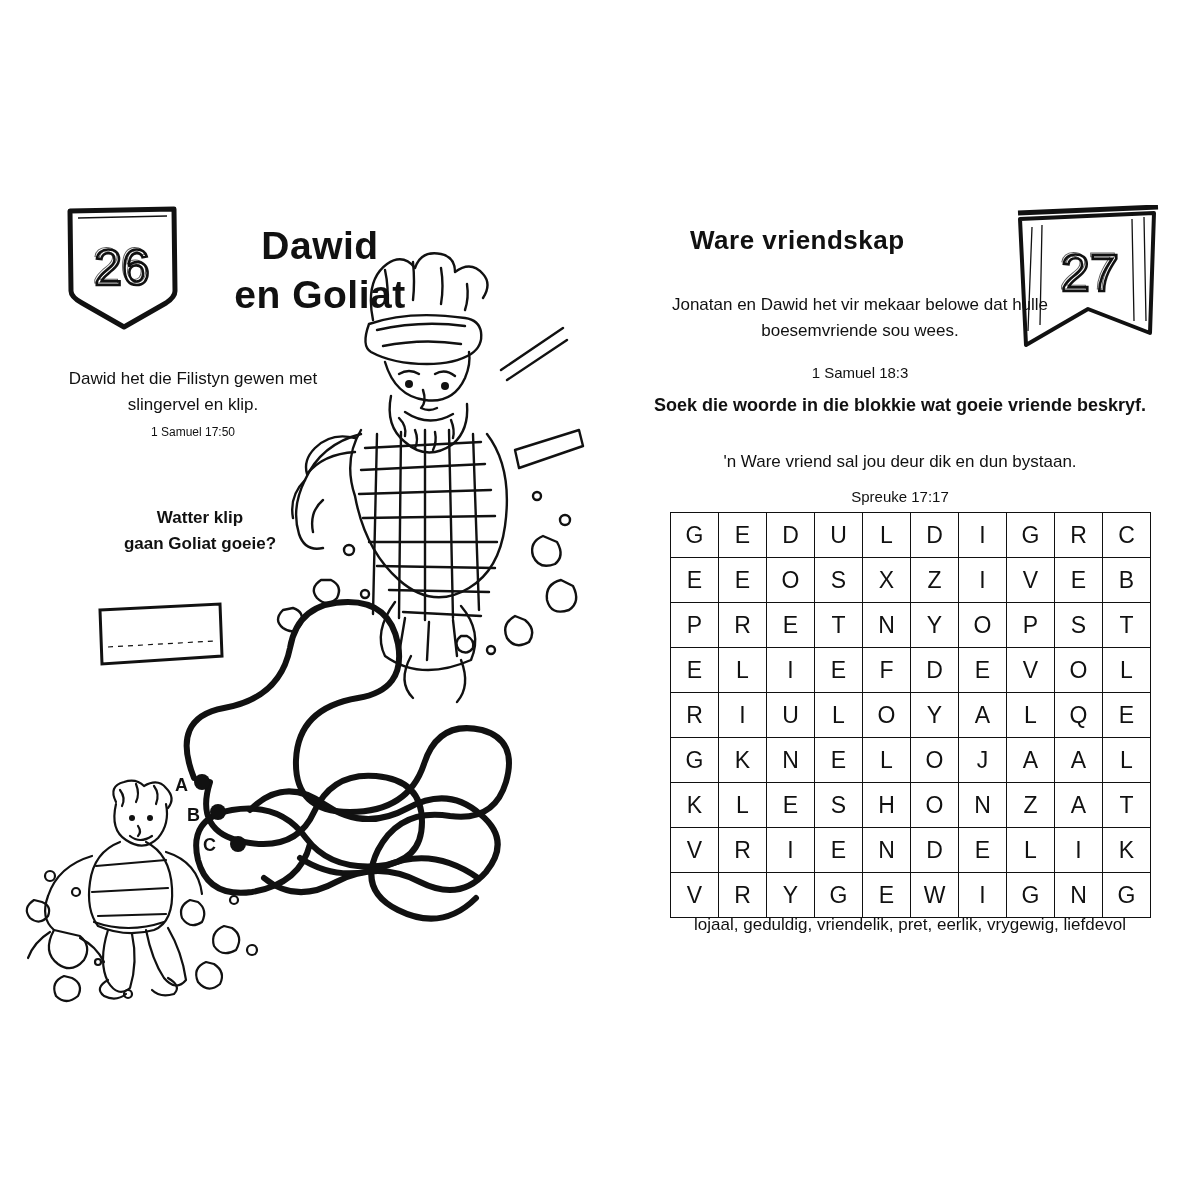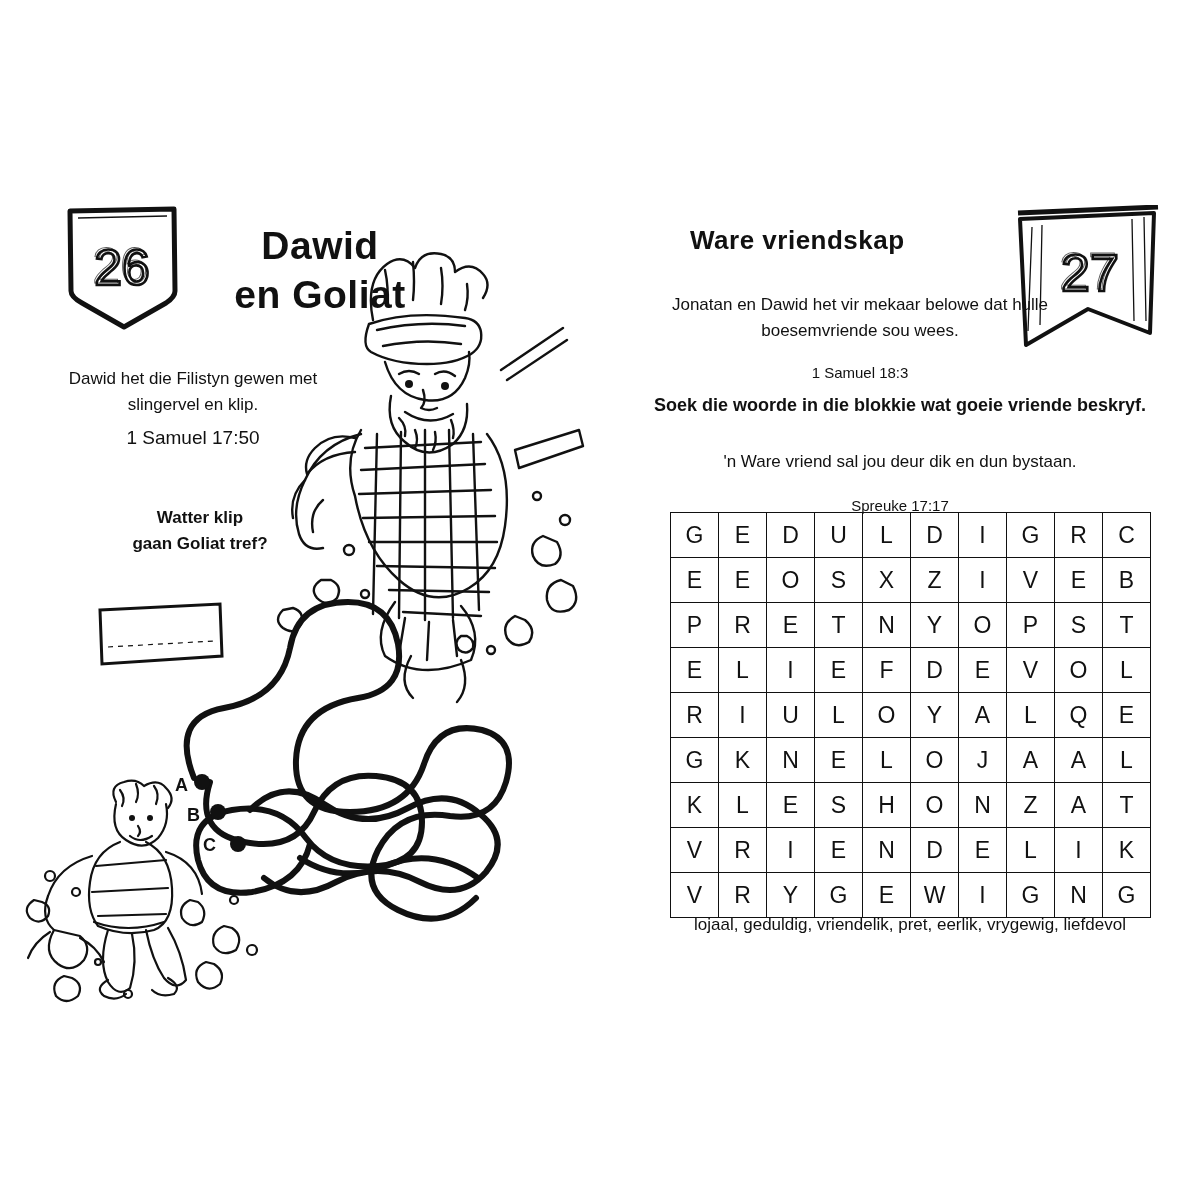--- a/index.html
+++ b/index.html
@@ -54,21 +54,21 @@
     left: 58px;
     top: 366px;
     width: 270px;
     text-align: center;
     font-size: 17px;
     line-height: 1.55;
   }
   .left-verse .ref {
     display: block;
     margin-top: 4px;
-    font-size: 19px;
+    font-size: 12px;
   }
 
   .left-question {
     position: absolute;
     left: 110px;
     top: 505px;
     width: 180px;
     text-align: center;
     font-size: 17px;
     font-weight: bold;
@@ -154,21 +154,21 @@
     position: absolute;
     left: 55px;
     top: 448px;
     width: 490px;
     text-align: center;
     font-size: 17px;
     line-height: 1.6;
   }
   .right-verse2 .ref {
     display: block;
-    margin-top: 19px;
+    margin-top: 10px;
     font-size: 15px;
   }
 
   .grid-wrap {
     position: absolute;
     left: 70px;
     top: 512px;
   }
   table.wordgrid {
     border-collapse: collapse;
@@ -214,21 +214,21 @@
       <div>en Goliat</div>
     </div>
 
     <div class="left-verse">
       <span>Dawid het die Filistyn gewen met slingervel en klip.</span>
       <span class="ref">1 Samuel 17:50</span>
     </div>
 
     <div class="left-question">
       <div>Watter klip</div>
-      <div>gaan Goliat tref?</div>
+      <div>gaan Goliat goeie?</div>
     </div>
 
     <div class="answer-box">
       <svg width="128" height="68" viewBox="0 0 128 68">
         <path d="M4 10 L124 4 L126 56 L6 64 Z" fill="#fff" stroke="#111" stroke-width="3"></path>
         <path d="M12 47 L118 41" fill="none" stroke="#111" stroke-width="1.2" stroke-dasharray="5 5"></path>
       </svg>
     </div>
 
     <div class="art" id="goliath-art">

